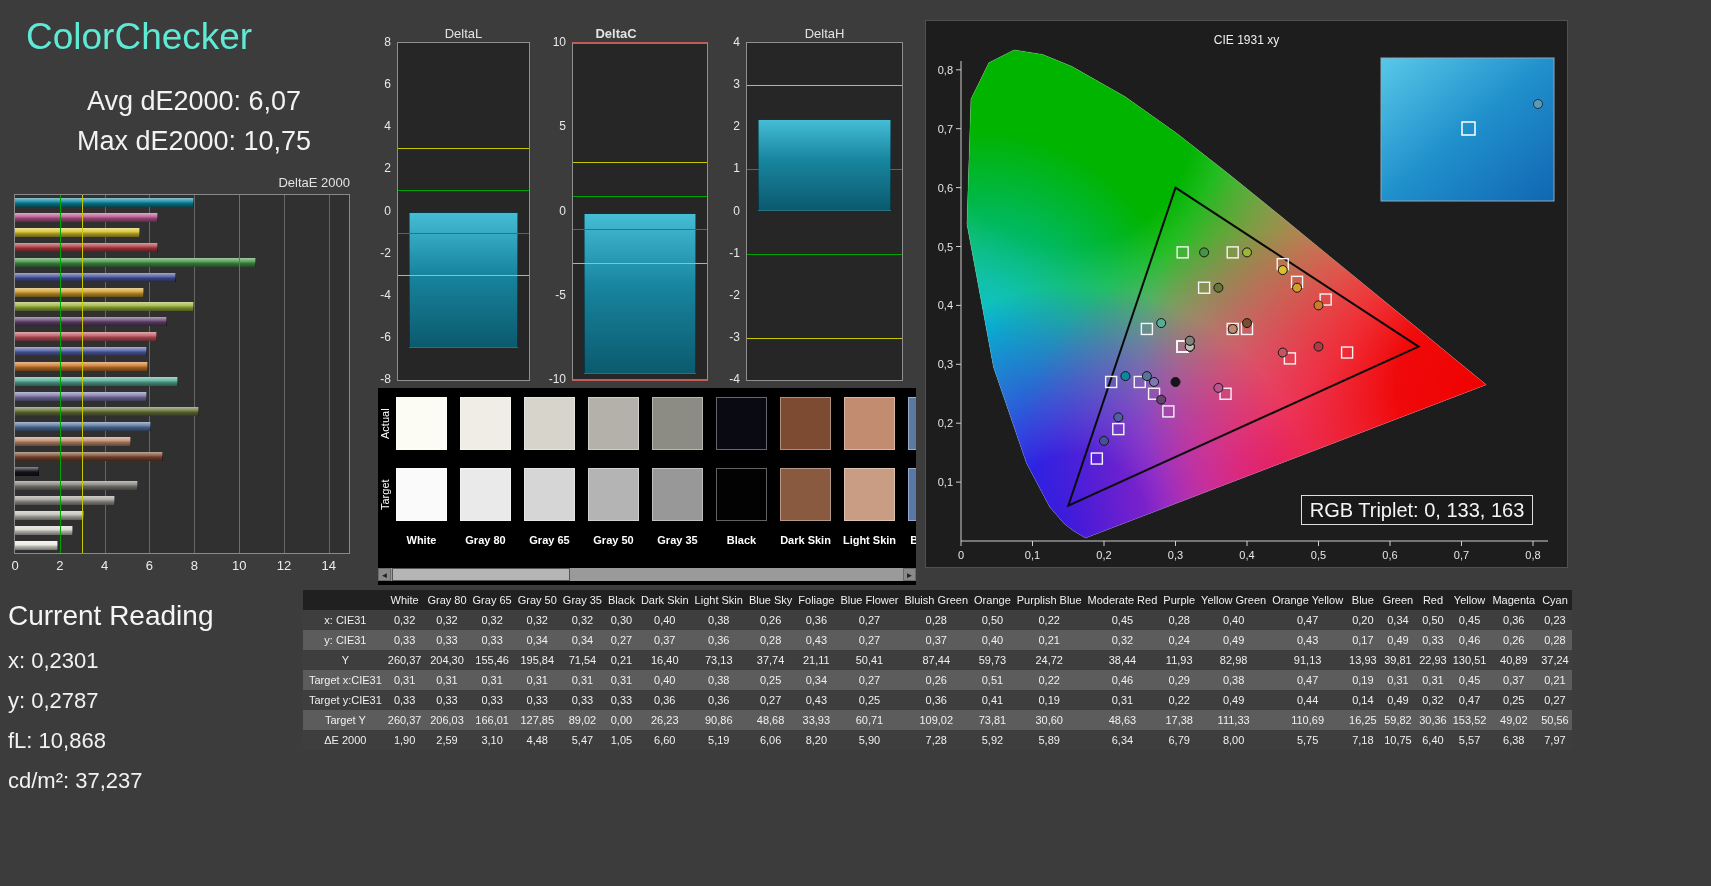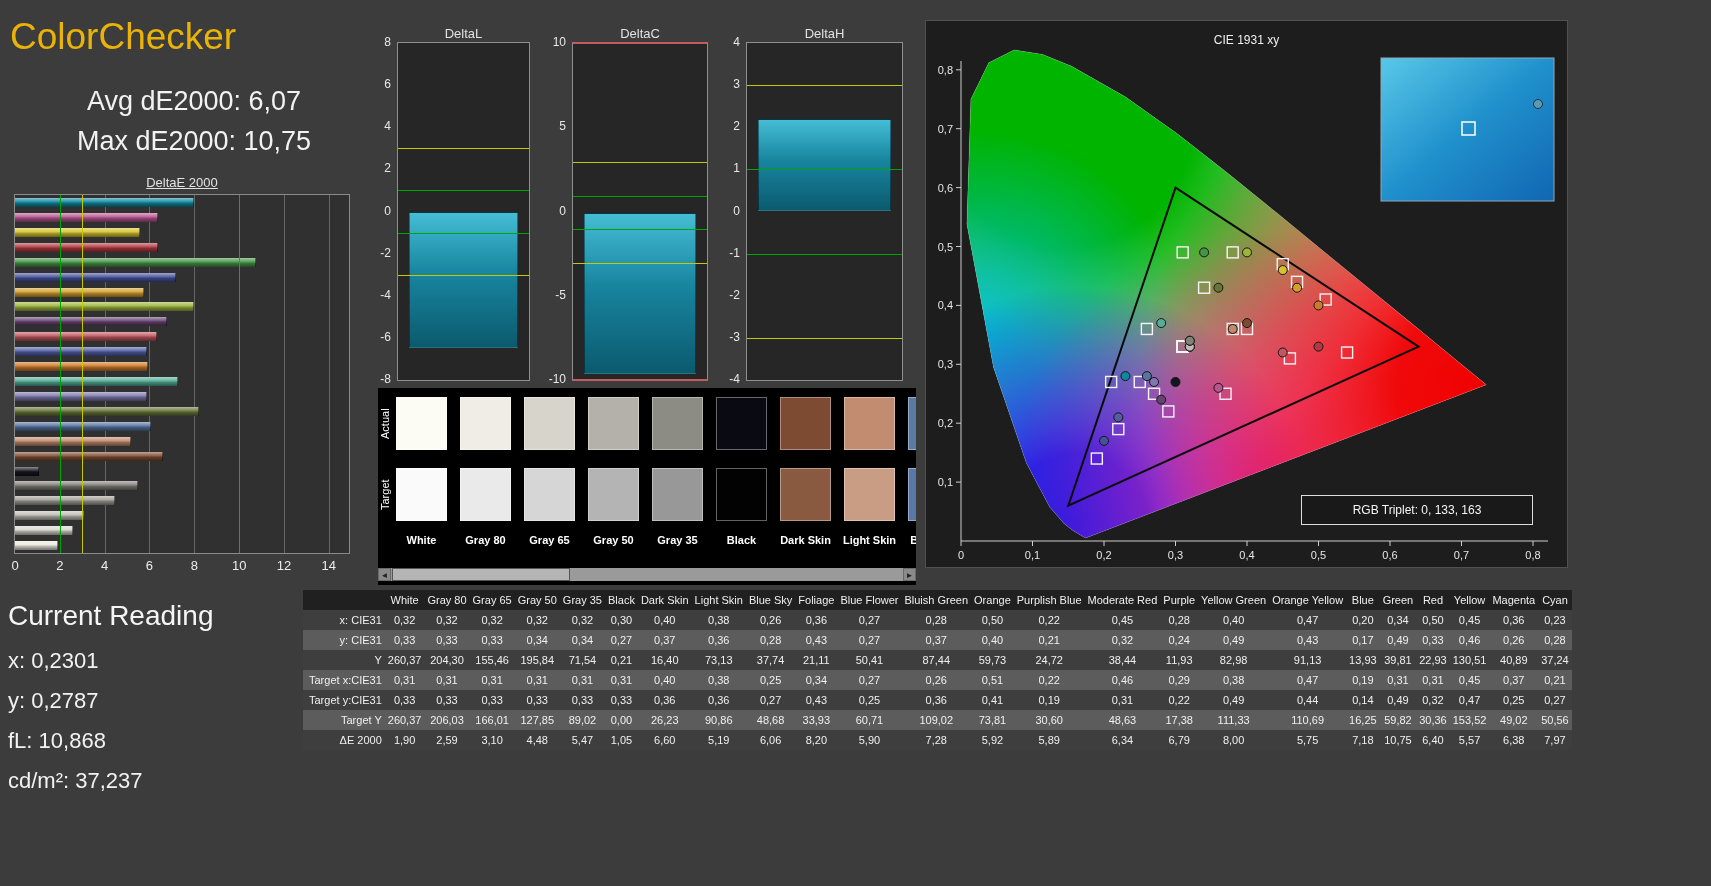--- a/index.html
+++ b/index.html
@@ -1,25 +1,25 @@
 <!DOCTYPE html>
 <html><head>
 <meta charset="utf-8">
 <style>
   *{margin:0;padding:0;box-sizing:border-box;}
   html,body{width:1711px;height:886px;background:#3c3c3c;font-family:"Liberation Sans",sans-serif;color:#f0f0f0;overflow:hidden;}
   #root{position:relative;width:1711px;height:886px;background:#3c3c3c;overflow:hidden;}
   .abs{position:absolute;}
 
-  .app-title{left:10px;top:16px;font-size:37px;color:#eab308;}
+  .app-title{left:26px;top:16px;font-size:37px;color:#5eead4;}
   .avg-line{left:28px;top:86px;width:332px;text-align:center;font-size:27px;color:#f2f2f2;}
   .max-line{top:126px;}
 
   
-  #deltae-title{left:14px;top:175px;width:336px;text-align:center;font-size:13px;color:#e2e2e2;text-decoration:underline;}
+  #deltae-title{left:14px;top:175px;width:336px;text-align:right;font-size:13px;color:#e2e2e2;}
   #deltae-plot{left:14px;top:194px;width:336px;height:360px;background:#303030;border:1px solid #8a8a8a;overflow:hidden;}
   .vline{position:absolute;top:0;bottom:0;width:1px;background:#666;z-index:1;}
   .vline.ref{z-index:3;}
   .de-bar{position:absolute;left:0;height:9px;z-index:2;
     background-image:linear-gradient(to bottom, rgba(255,255,255,.5), rgba(255,255,255,.08) 45%, rgba(0,0,0,.18) 55%, rgba(0,0,0,.5));
     border-right:1px solid rgba(0,0,0,.45);}
   #deltae-xlabels span{position:absolute;top:558px;font-size:13px;color:#ececec;transform:translateX(-50%);}
 
   
   .dchart{position:absolute;top:42px;height:339px;background:#262626;border:1px solid #8f8f8f;}
@@ -39,29 +39,29 @@
   .swatch{position:absolute;width:51px;height:53px;border:1px solid rgba(255,255,255,.38);}
   .swatch-label{position:absolute;top:146px;font-size:11px;font-weight:bold;color:#fff;width:65px;text-align:center;white-space:nowrap;}
   #swatch-scrollbar{position:absolute;left:0;top:180px;width:538px;height:13px;background:#9a9a9a;}
   .sb-arrow{position:absolute;top:0;width:13px;height:13px;background:#8a8a8a;color:#222;font-size:8px;line-height:13px;text-align:center;border:1px solid #6a6a6a;}
   .sb-thumb{position:absolute;left:14px;top:0;width:178px;height:13px;background:#b5b5b5;border:1px solid #555;}
 
   
   #cie-panel{left:925px;top:20px;width:643px;height:548px;background:#1d1d1d;border:1px solid #505050;}
   #cie-title{position:absolute;top:12px;left:0;right:0;text-align:center;font-size:12px;color:#efefef;}
   #cie-svg{position:absolute;left:0;top:0;}
-  .rgb-box{position:absolute;left:375px;top:474px;width:232px;height:30px;border:1px solid #dedede;background:rgba(25,25,25,.85);text-align:center;line-height:28px;font-size:12px;color:#f5f5f5;}
+  .rgb-box{position:absolute;left:375px;top:474px;width:232px;height:30px;border:1px solid #dedede;background:rgba(25,25,25,.85);text-align:center;line-height:28px;font-size:20px;color:#f5f5f5;}
 
   
   #data-table{position:absolute;left:303px;top:590px;border-collapse:collapse;color:#f0f0f0;}
   #data-table th,#data-table td{font-size:11px;font-weight:normal;padding:4px 3px;text-align:center;white-space:nowrap;}
   #data-table thead tr{background:#202020;}
   #data-table tbody tr:nth-child(odd){background:#3e3e3e;}
   #data-table tbody tr:nth-child(even){background:#5c5c5c;}
-  #data-table td.rowlabel{text-align:right;padding-left:6px;min-width:72px;margin-left:22px;}
+  #data-table td.rowlabel{text-align:center;padding-left:6px;min-width:72px;margin-left:22px;}
 </style>
 </head>
 <body>
 
 <div id="root">
 
   <div class="abs app-title">ColorChecker</div>
   <div class="abs avg-line">Avg dE2000: 6,07</div>
   <div class="abs avg-line max-line">Max dE2000: 10,75</div>
 
@@ -544,21 +544,21 @@
     <div class="dtick" style="left: 363px; top: 287.75px;">-4</div>
     <div class="dtick" style="left: 363px; top: 329.875px;">-6</div>
     <div class="dtick" style="left: 363px; top: 372px;">-8</div>
     <div class="dchart red-edge" style="left: 572px; width: 136px;">
       <div class="dbar" style="left: 11px; width: 112px; top: 168.5px; height: 161.76px;"></div>
       <div class="hline" style="top: 151.65px; background: rgb(0, 164, 0);"></div>
       <div class="hline" style="top: 185.35px; background: rgb(0, 164, 0);"></div>
       <div class="hline" style="top: 117.95px; background: rgb(200, 200, 0);"></div>
       <div class="hline" style="top: 219.05px; background: rgb(200, 200, 0);"></div>
     </div>
-    <div class="dchart-title abs" style="left: 572px; width: 136px;">DeltaC</div>
+    <div class="dchart-title abs" style="left: 548px; width: 136px; font-weight: bold;">DeltaC</div>
     <div class="dtick" style="left: 538px; top: 35px;">10</div>
     <div class="dtick" style="left: 538px; top: 119.25px;">5</div>
     <div class="dtick" style="left: 538px; top: 203.5px;">0</div>
     <div class="dtick" style="left: 538px; top: 287.75px;">-5</div>
     <div class="dtick" style="left: 538px; top: 372px;">-10</div>
     <div class="dchart" style="left: 746px; width: 157px;">
       <div class="dbar" style="left: 11px; width: 133px; top: 75.825px; height: 92.675px;"></div>
       <div class="hline" style="top: 126.375px; background: rgb(0, 164, 0);"></div>
       <div class="hline" style="top: 210.625px; background: rgb(0, 164, 0);"></div>
       <div class="hline" style="top: 42.125px; background: rgb(200, 200, 0);"></div>

